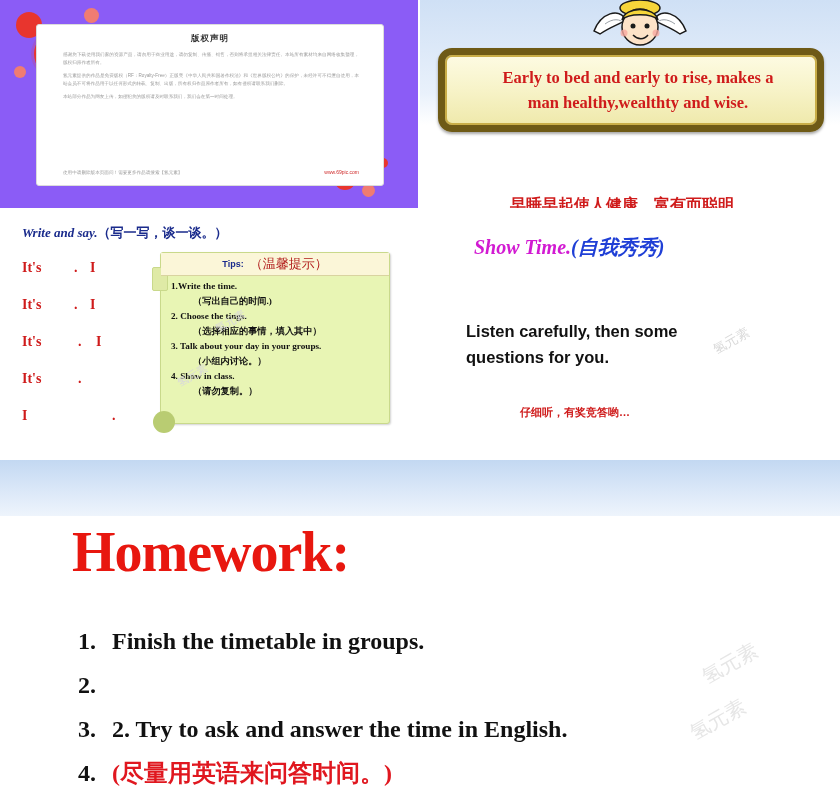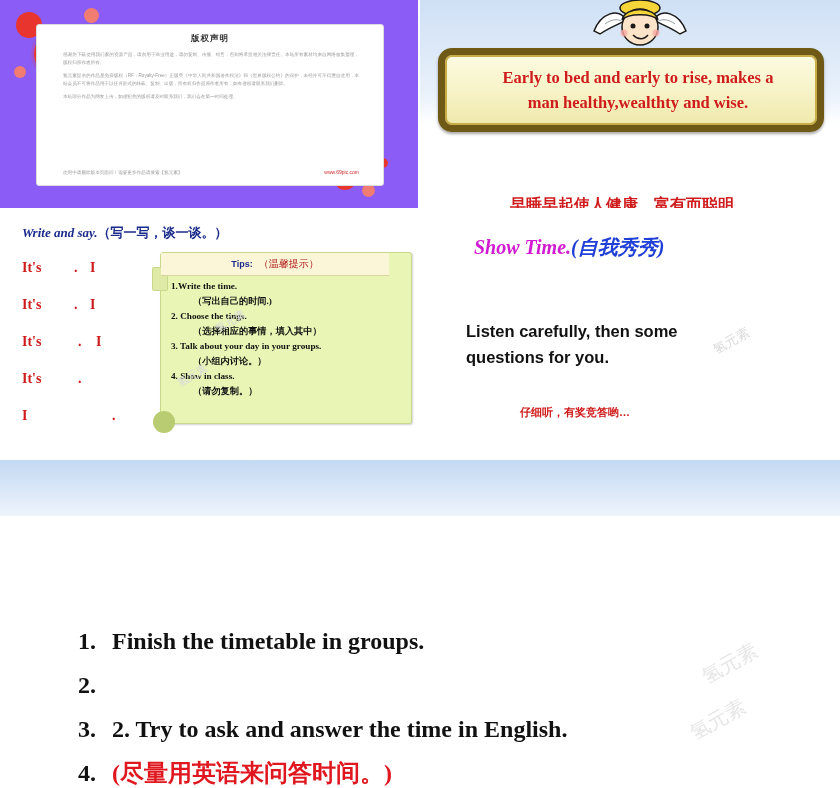--- a/index.html
+++ b/index.html
@@ -30,24 +30,24 @@
 
   
   #slide3{left:0;top:210px;width:418px;height:248px;background:#fff;}
   .ws-title{position:absolute;left:22px;top:14px;color:#1a2b8c;font-family:"Liberation Serif",serif;font-style:italic;font-weight:bold;font-size:13px;}
   .ws-title .cn{font-style:normal;}
   .ws-list{position:absolute;left:22px;top:50px;width:175px;}
   .ws-row{height:37px;color:#cf1b1b;font-family:"Liberation Serif",serif;font-weight:bold;font-size:14px;position:relative;}
   .ws-row .a{position:absolute;left:0;top:0;}
   .ws-row .dot{position:absolute;top:0;}
   .ws-row .b{position:absolute;top:0;}
-  .tips-card{position:absolute;left:160px;top:42px;width:228px;height:170px;background:#e8f5b4;border:1px solid #c9d98b;border-radius:3px;box-shadow:1px 1px 2px rgba(0,0,0,.18);padding-left:22px;}
+  .tips-card{position:absolute;left:160px;top:42px;width:228px;height:170px;background:#e8f5b4;border:1px solid #c9d98b;border-radius:3px;box-shadow:1px 1px 2px rgba(0,0,0,.18);}
   .tips-head{position:absolute;left:0;top:0;width:228px;height:22px;background:#fbf6d8;border-bottom:1px solid #d9d3a0;display:flex;align-items:center;justify-content:center;}
   .tips-head .t1{color:#1a2b8c;font-weight:bold;font-size:9px;}
-  .tips-head .t2{color:#b01818;font-size:10px;margin-left:6px;}
+  .tips-head .t2{color:#b01818;font-size:13px;margin-left:6px;}
   .tips-body{position:absolute;left:10px;top:26px;width:210px;color:#111;font-family:"Liberation Serif",serif;font-size:9.2px;line-height:15px;font-weight:bold;}
   .tips-body .sub{display:block;padding-left:22px;font-weight:bold;}
   .tab-l{position:absolute;left:-9px;top:14px;width:14px;height:22px;background:#dfeaa6;border:1px solid #c9d98b;border-radius:2px;}
   .tab-b{position:absolute;left:-8px;bottom:-10px;width:22px;height:22px;border-radius:50%;background:#b9cc72;}
   .wm{position:absolute;color:#d9d9d9;font-size:11px;transform:rotate(-30deg);pointer-events:none;}
 
   
   #slide4{left:420px;top:210px;width:420px;height:248px;background:#fff;}
   .st-title{position:absolute;left:54px;top:24px;font-family:"Liberation Serif",serif;font-style:italic;font-weight:bold;font-size:20px;color:#d21ad2;}
   .st-title .en{color:#d21ad2;}
@@ -186,20 +186,21 @@
     <div class="st-body">
       <div>Listen carefully,  then some</div>
       <div>questions for you.</div>
     </div>
     <div class="st-cn">仔细听，有奖竞答哟…</div>
     <div class="wm" style="left:292px;top:122px;font-size:13px;">氢元素</div>
   </div>
 
   <div class="slide" id="slide5">
     <div class="hw-band"></div>
+    <div class="hw-title">Homework:</div>
     <div class="hw-list">
       <div class="hw-li">
         <span class="hw-num">1.</span>
         <span class="hw-en">Finish the timetable in groups.</span>
       </div>
       <div class="hw-li">
         <span class="hw-num">2.</span>
       </div>
       <div class="hw-li">
         <span class="hw-num">3.</span>

